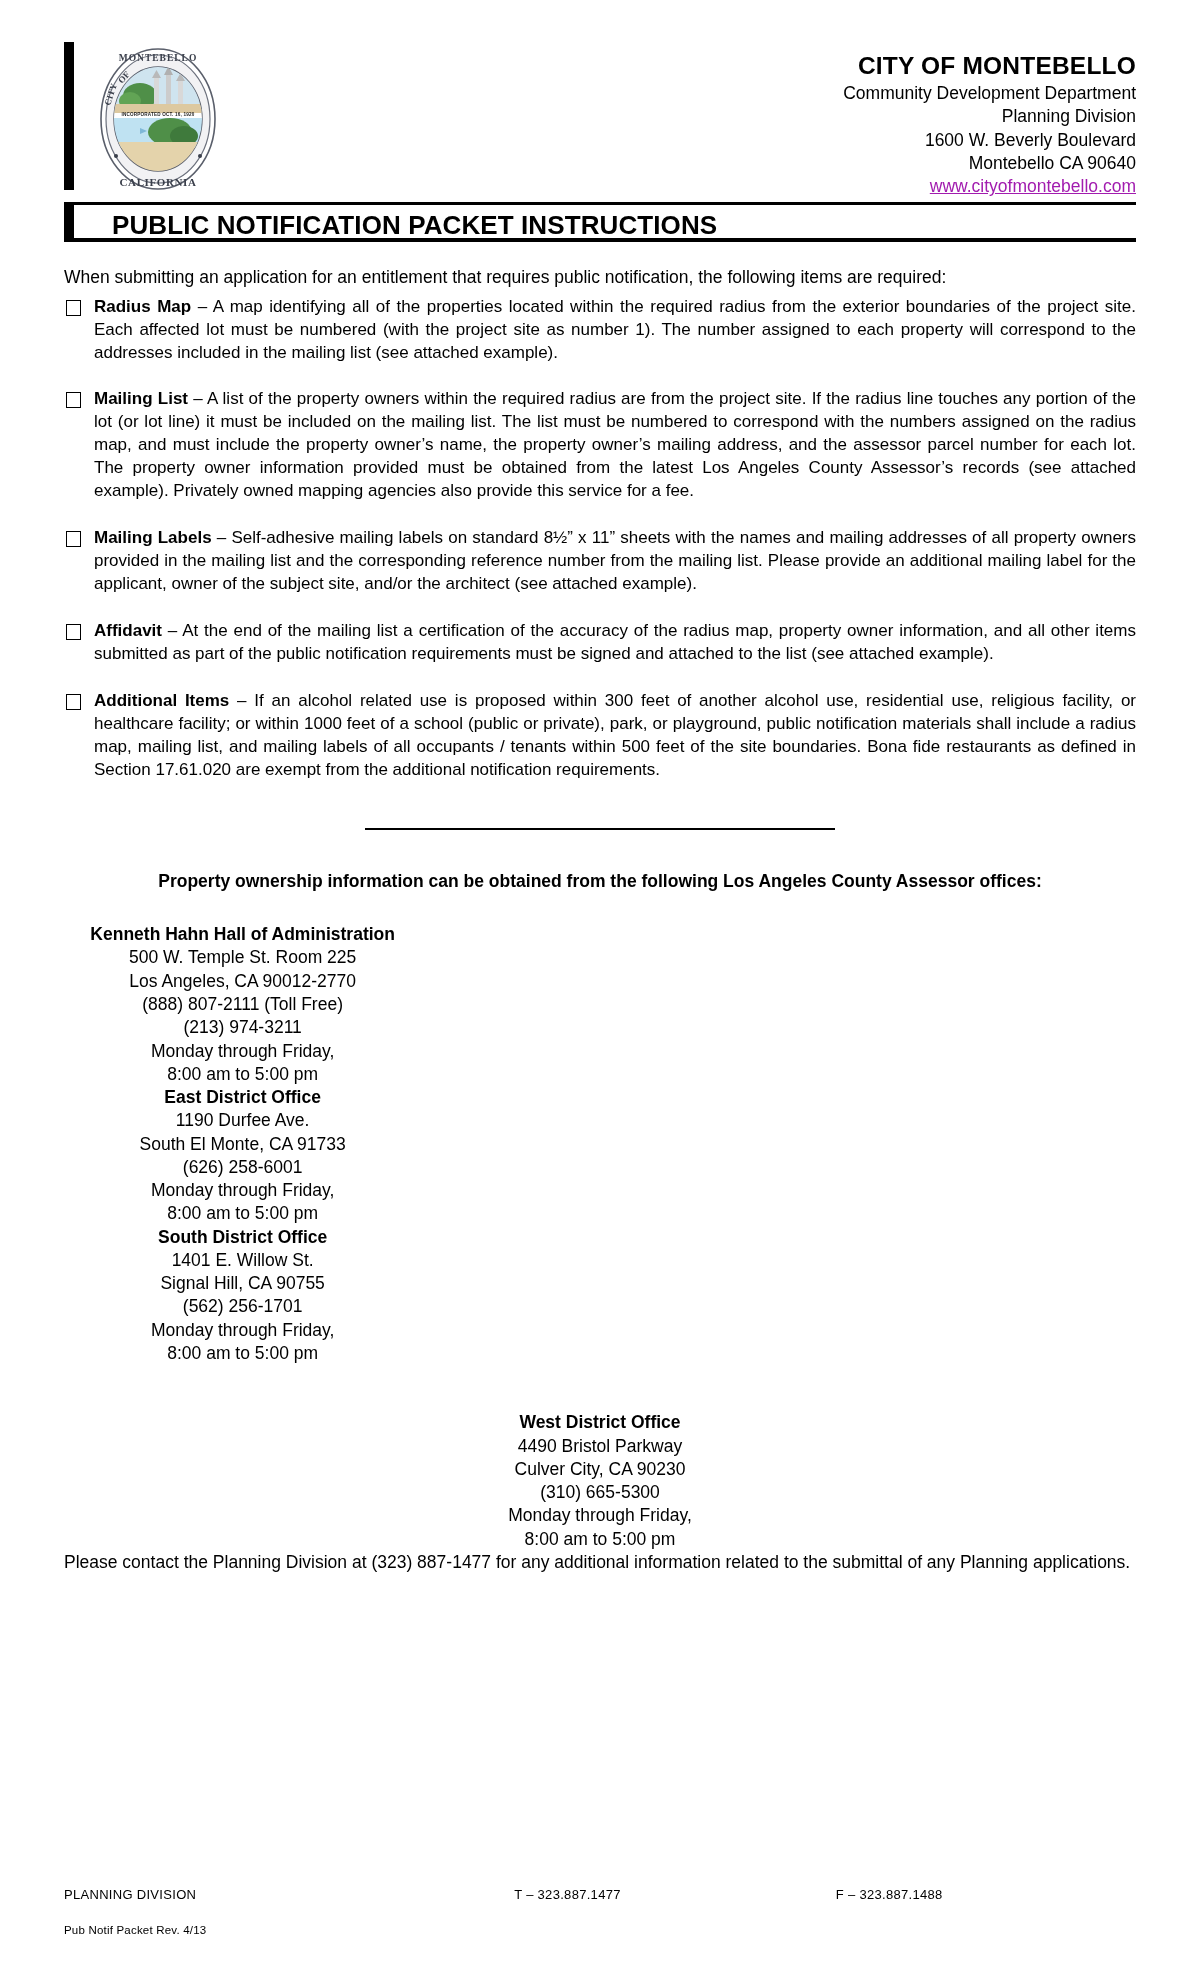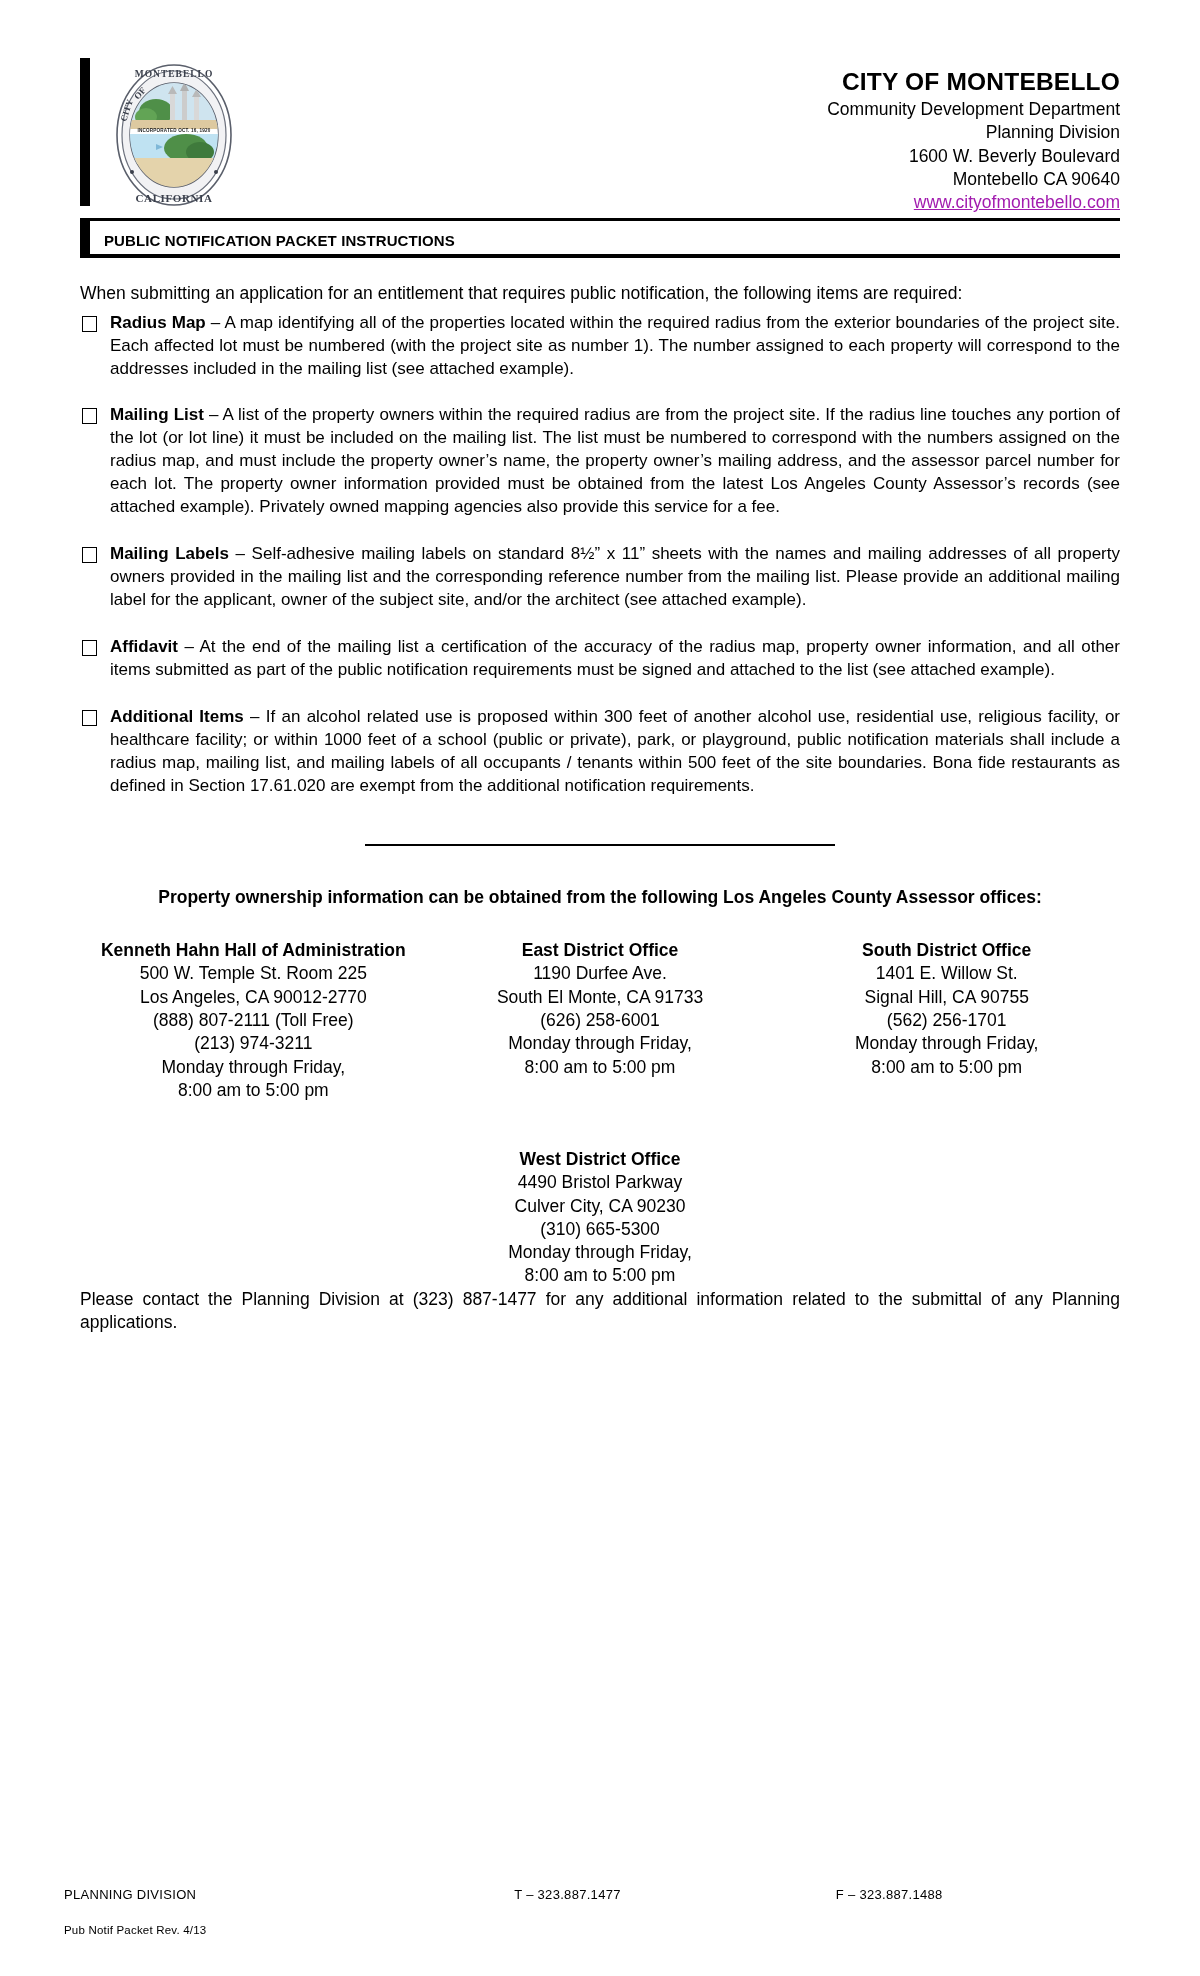--- a/index.html
+++ b/index.html
@@ -15,21 +15,21 @@
     font-family: "Liberation Sans", sans-serif;
     color: #000000;
     position: relative;
     overflow: hidden;
   }
 
   .page {
     position: relative;
     width: 1200px;
     height: 1976px;
-    padding: 16px;
+    padding: 0;
   }
 
   
   .header-block {
     position: relative;
     margin: 0 64px 0 64px;
     padding-top: 42px;
     height: 190px;
   }
   .header-rule-left {
@@ -93,25 +93,26 @@
   .title-bar-outer::before {
     content: "";
     position: absolute;
     left: 0;
     top: -3px;
     bottom: -4px;
     width: 10px;
     background: #000;
   }
   .doc-title {
-    font-size: 15px;
+    font-size: 26px;
     font-weight: bold;
     line-height: 40px;
     padding-left: 24px;
     letter-spacing: 0.1px;
+    margin-left: 24px;
   }
 
   
   .content {
     margin: 0 64px;
     padding-top: 24px;
   }
   p.body-text {
     font-size: 17.5px;
     line-height: 1.35;
@@ -168,20 +169,21 @@
     line-height: 1.35;
     margin: 0 30px 30px 30px;
   }
 
   
   .offices-row {
     display: flex;
     justify-content: space-between;
     align-items: flex-start;
     margin: 0 0 0 0;
+    flex-direction: column;
   }
   .office-col {
     width: 33.33%;
     text-align: center;
     padding: 0 8px;
   }
   .office-name {
     font-size: 17.5px;
     font-weight: bold;
     line-height: 1.33;

